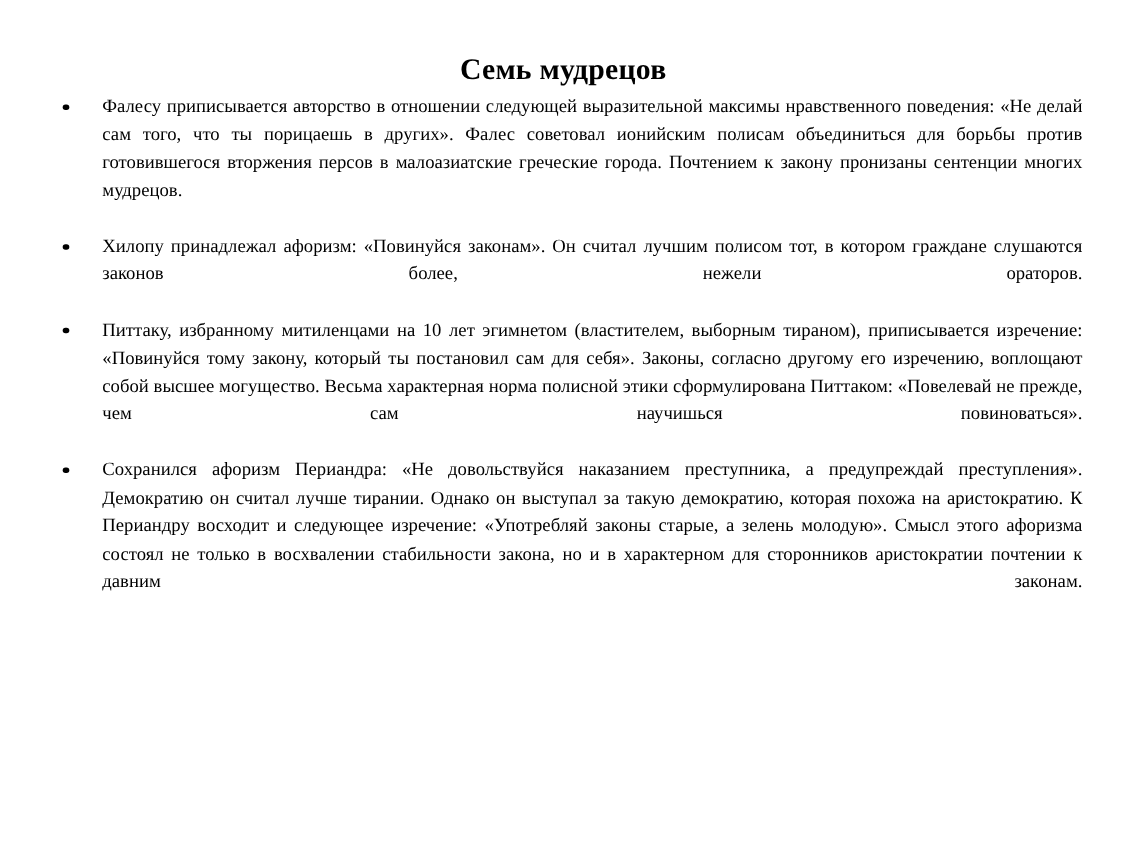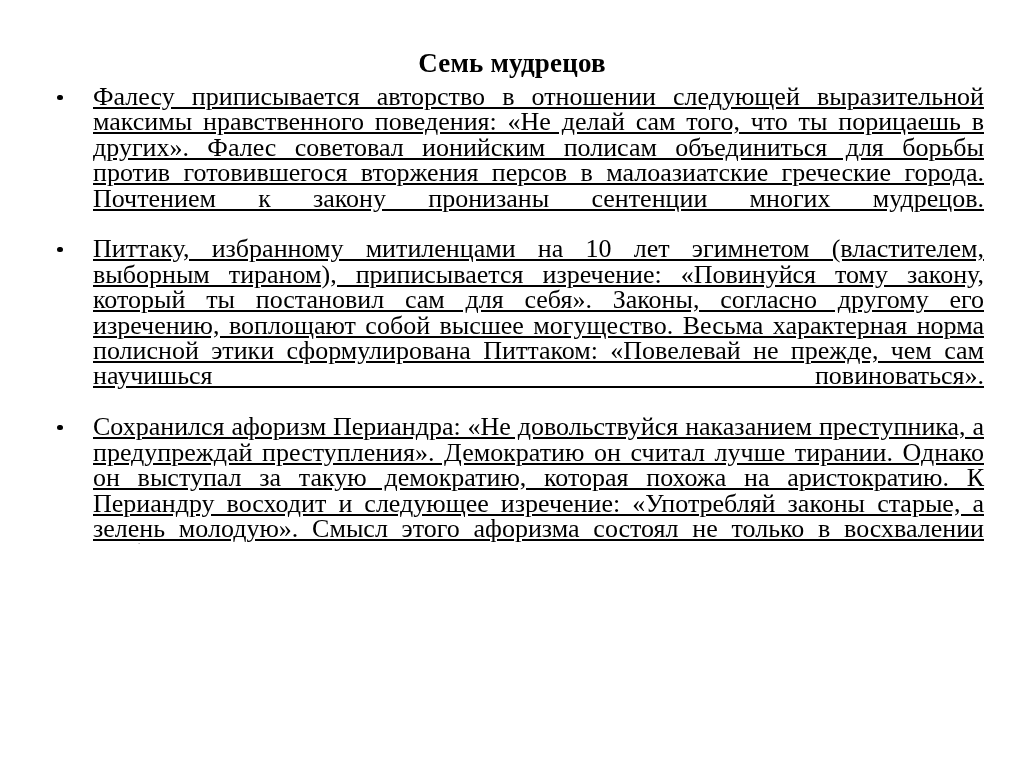--- a/index.html
+++ b/index.html
@@ -41,27 +41,26 @@
   }
   ul.bullet-list {
     list-style: none;
     margin: 0;
     padding: 0;
   }
   li.bullet-item {
     position: relative;
     padding-left: 53px;
     margin: 0 4px 0 0;
-    font-size: 26px;
+    font-size: 17px;
     line-height: 25.4px;
     text-align: justify;
     text-justify: inter-word;
     color: #000000;
     hyphens: none;
-    text-decoration: underline;
   }
   li.bullet-item + li.bullet-item {
     margin-top: 0px;
   }
   li.bullet-item::before {
     content: "";
     position: absolute;
     left: 17px;
     top: 10.5px;
     width: 5.5px;
@@ -87,20 +86,23 @@
   <h1 class="slide-title">Семь мудрецов</h1>
 
   <div class="content">
     <ul class="bullet-list">
 
       <li class="bullet-item">
         <span class="para-text">Фалесу приписывается авторство в отношении следующей выразительной максимы нравственного поведения: «Не делай сам того, что ты порицаешь в других». Фалес советовал ионийским полисам объединиться для борьбы против готовившегося вторжения персов в малоазиатские греческие города. Почтением к закону пронизаны сентенции многих мудрецов.</span>
       </li>
 
 
+      <li class="bullet-item">
+        <span class="para-text">Хилопу принадлежал афоризм: «Повинуйся законам». Он считал лучшим полисом тот, в котором граждане слушаются законов более, нежели ораторов.</span>
+      </li>
 
       <li class="bullet-item">
         <span class="para-text">Питтаку, избранному митиленцами на 10 лет эгимнетом (властителем, выборным тираном), приписывается изречение: «Повинуйся тому закону, который ты постановил сам для себя». Законы, согласно другому его изречению, воплощают собой высшее могущество. Весьма характерная норма полисной этики сформулирована Питтаком: «Повелевай не прежде, чем сам научишься повиноваться».</span>
       </li>
 
       <li class="bullet-item">
         <span class="para-text">Сохранился афоризм Периандра: «Не довольствуйся наказанием преступника, а предупреждай преступления». Демократию он считал лучше тирании. Однако он выступал за такую демократию, которая похожа на аристократию. К Периандру восходит и следующее изречение: «Употребляй законы старые, а зелень молодую». Смысл этого афоризма состоял не только в восхвалении стабильности закона, но и в характерном для сторонников аристократии почтении к давним законам.</span>
       </li>
 
     </ul>

